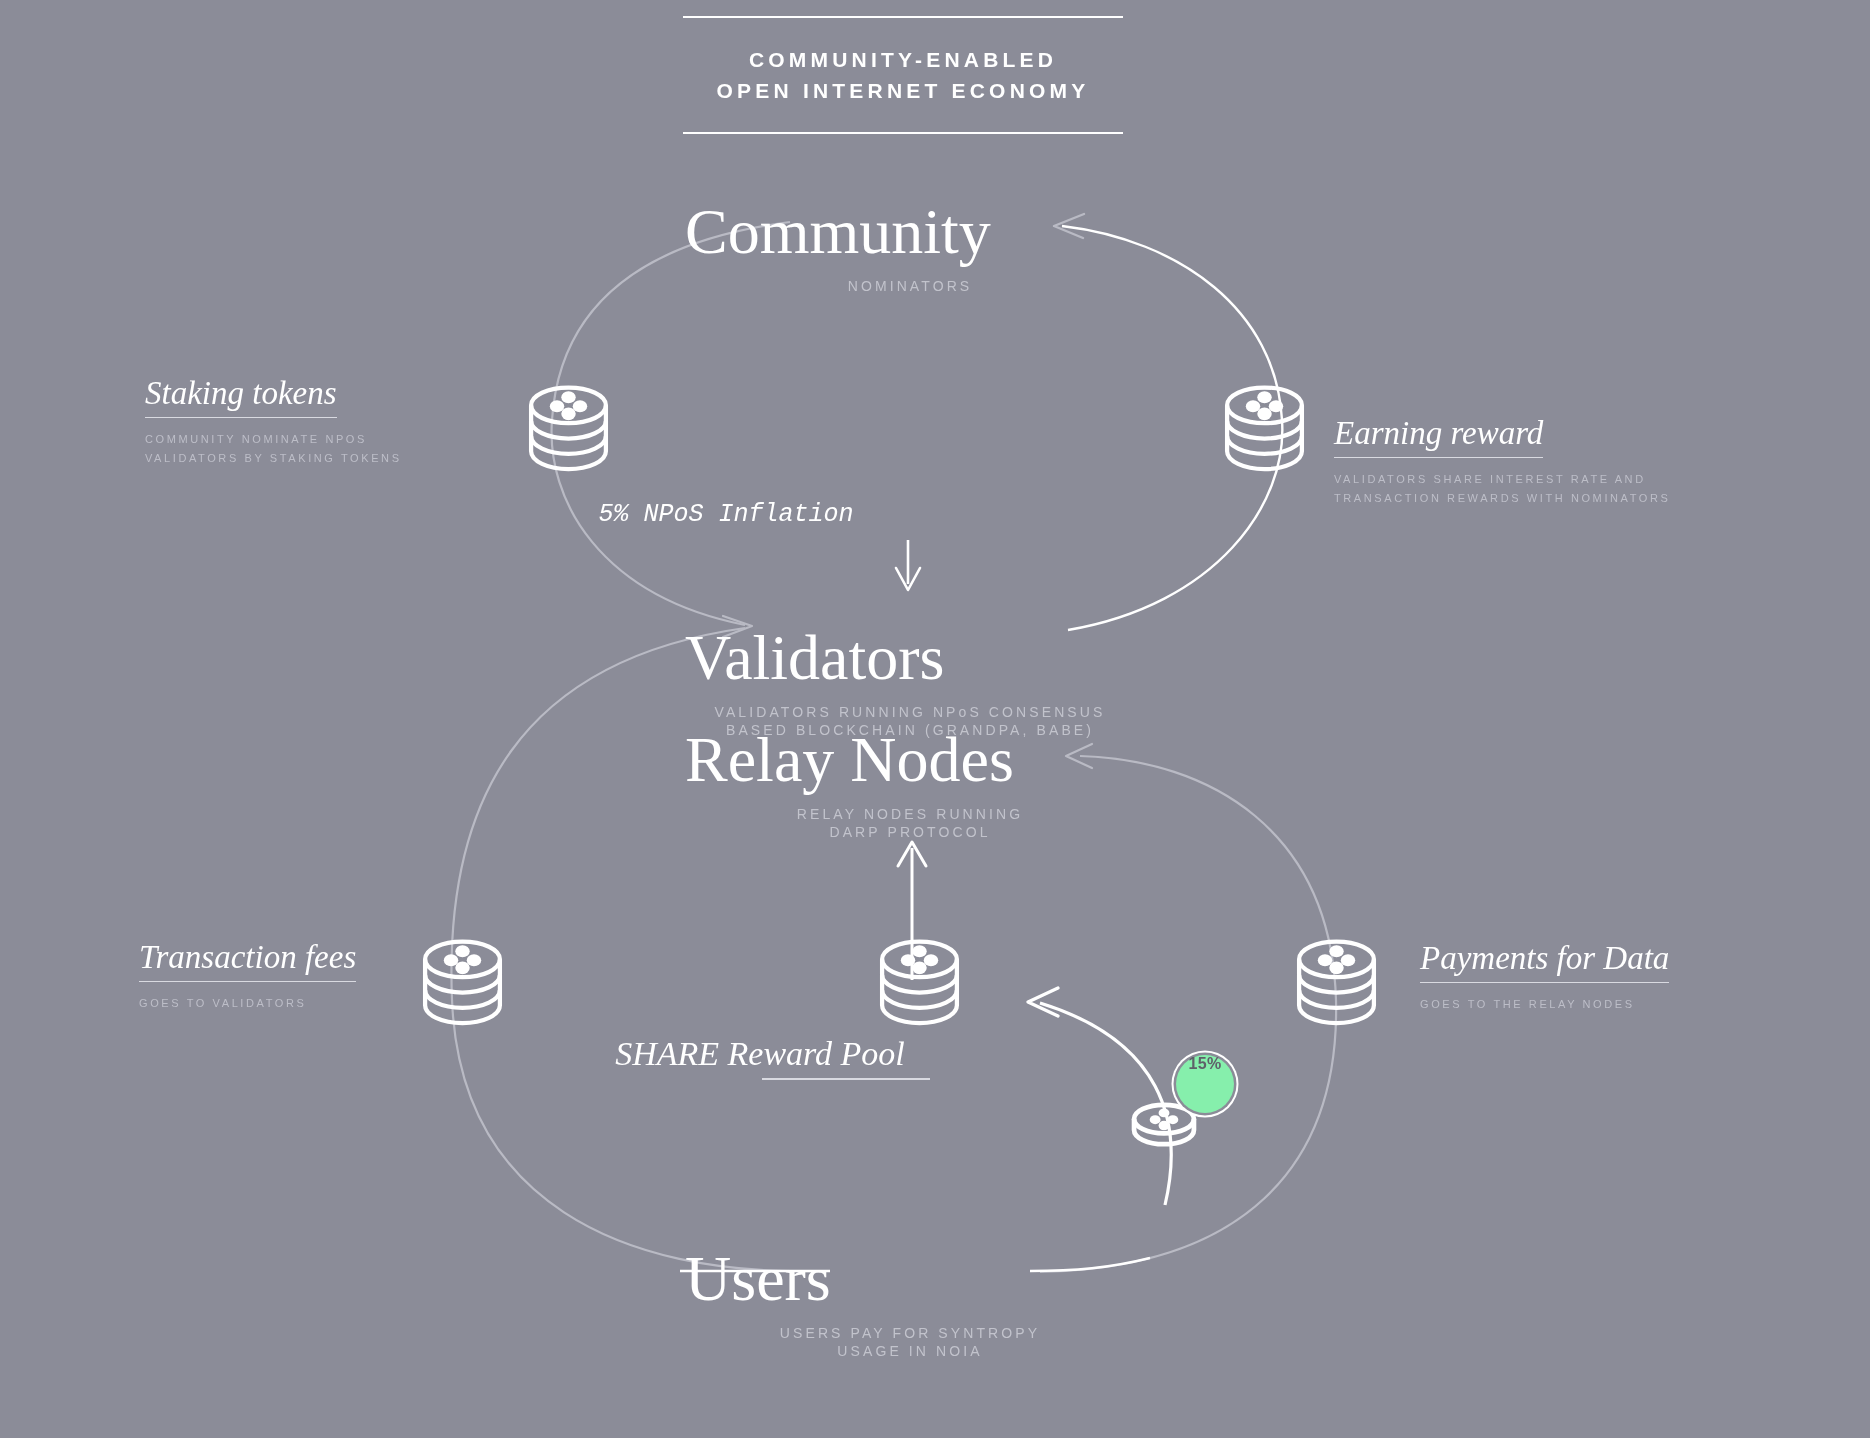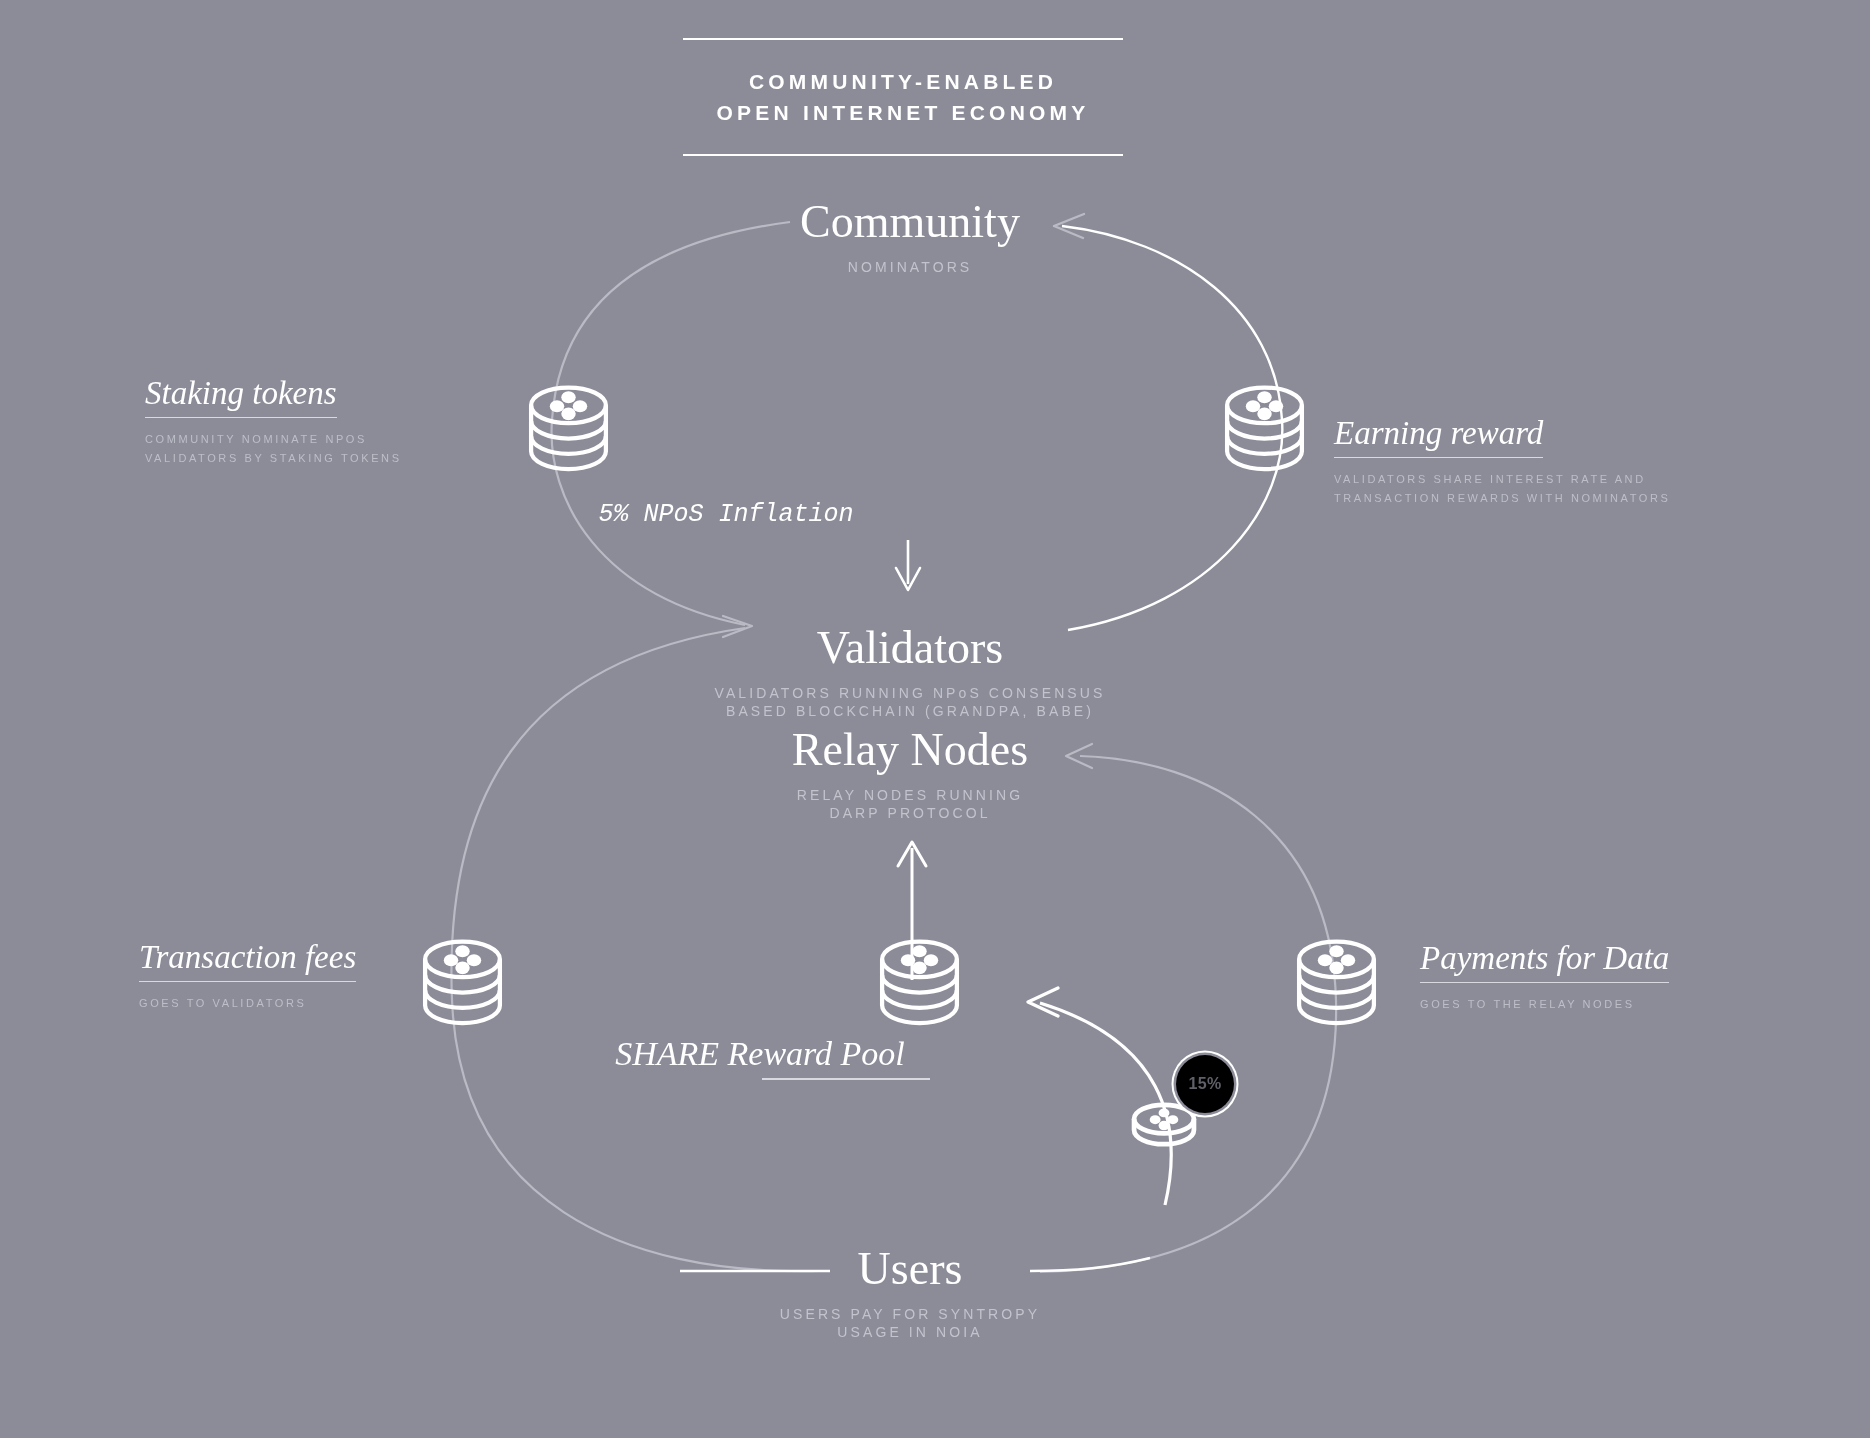--- a/index.html
+++ b/index.html
@@ -16,21 +16,21 @@
   }
   #diagram-svg {
     position: absolute; left: 0; top: 0;
     width: 1870px; height: 1438px;
   }
   .node-abs { position: absolute; }
 
   
   #header-block {
     position: absolute;
-    left: 683px; top: 38px;
+    left: 683px; top: 16px;
     width: 440px;
     text-align: center;
   }
   .hdr-rule {
     height: 2px; background: #ffffff; width: 100%;
   }
   #header-title {
     color: #ffffff;
     font-size: 21px;
     font-weight: bold;
@@ -38,23 +38,22 @@
     line-height: 31px;
     padding: 26px 0 26px 0;
     white-space: pre-line;
     font-family: "Liberation Sans", sans-serif;
   }
 
   
   .node-title {
     font-family: "Liberation Serif", serif;
     color: #ffffff;
-    font-size: 46px;
+    font-size: 64px;
     line-height: 1.05;
-    text-align: center;
     white-space: nowrap;
   }
   .node-sub {
     color: #c2c3cc;
     font-size: 14px;
     letter-spacing: 3.1px;
     line-height: 18px;
     text-align: center;
     white-space: pre-line;
     margin-top: 12px;
@@ -119,23 +118,22 @@
     margin: 5px 0 0 auto;
     margin-right: 70px;
   }
 
   
   #badge-15 {
     position: absolute;
     left: 1176px; top: 1055px;
     width: 58px; height: 58px;
     border-radius: 50%;
-    background: #000000;
+    background: #86efac;
     display: flex;
-    align-items: center;
     justify-content: center;
     box-shadow: 0 0 0 2.5px #8b8c98, 0 0 0 4.5px #ffffff;
   }
   #badge-15-text {
     color: #5f6069;
     font-size: 16px;
     font-weight: bold;
     letter-spacing: 0.3px;
     font-family: "Liberation Sans", sans-serif;
   }

